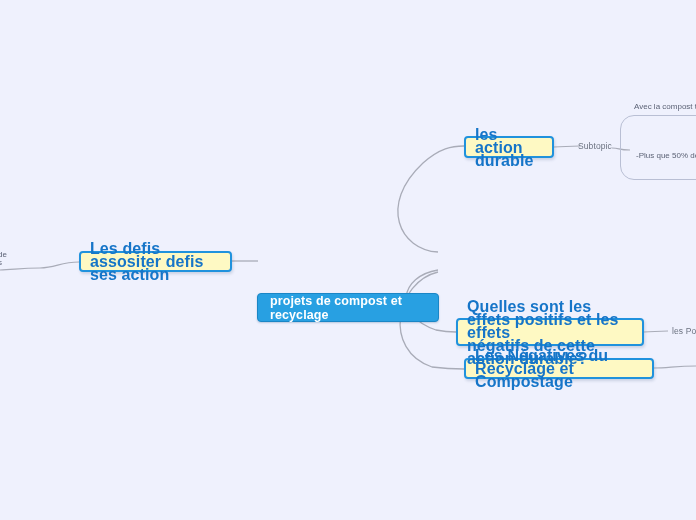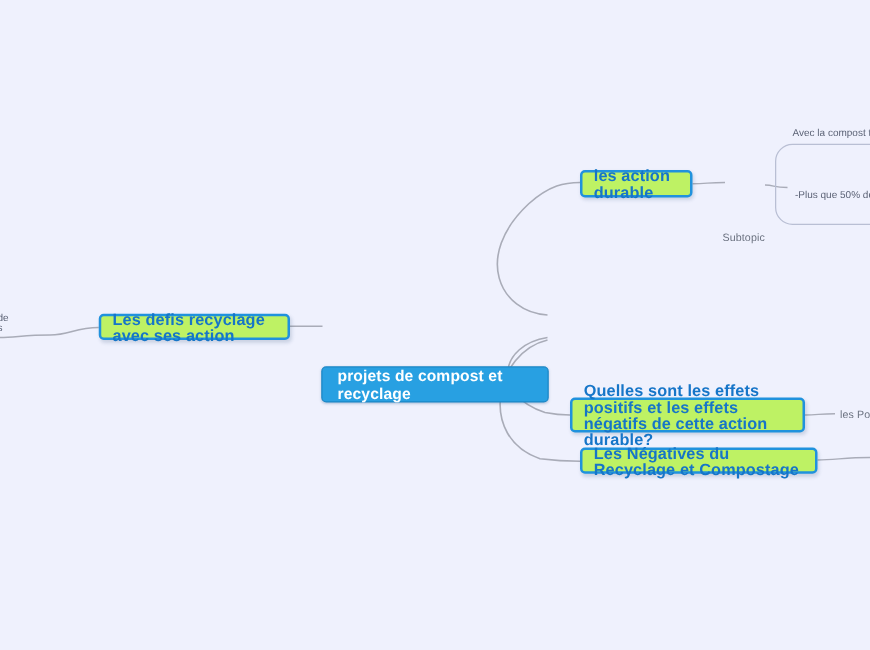--- a/index.html
+++ b/index.html
@@ -41,25 +41,25 @@
     font-weight: bold;
     font-size: 12.5px;
     padding: 0 12px;
     box-shadow: 0 1px 2px rgba(40,90,140,0.28);
     justify-content: center;
     margin-top: 46px;
   }
 
   
   .node-topic {
-    background: #bef264;
+    background: #fef9c3;
     border: 2px solid #2092dd;
     color: #1675c8;
     font-weight: bold;
-    font-size: 13px;
+    font-size: 16px;
     line-height: 13px;
     padding: 0 9px;
     box-shadow: 1px 2px 3px rgba(60,90,130,0.20);
   }
 
   
   .node-plain {
     color: #6b7280;
     font-size: 8.5px;
     background: transparent;
@@ -107,28 +107,28 @@
 
     <path d="M 644 332 C 654 332 656 331 668 331" fill="none" stroke="#a9acb8" stroke-width="1.1"></path>
 
     <path d="M 654 368 C 668 368 676 366 696 366" fill="none" stroke="#a9acb8" stroke-width="1.1"></path>
   </svg>
 
   <div class="node node-root" style="left:257px; top:247px; width:182px; height:29px;">projets de compost et recyclage</div>
 
   <div class="node node-topic" style="left:464px; top:136px; width:90px; height:22px;">les action durable</div>
 
-  <div class="node node-topic" style="left:79px; top:251px; width:153px; height:21px;">Les defis recyclage avec ses action</div>
+  <div class="node node-topic" style="left:79px; top:251px; width:153px; height:21px;">Les defis assositer defis ses action</div>
 
   <div class="node node-topic" style="left:464px; top:358px; width:190px; height:21px;">Les Négatives du Recyclage et Compostage</div>
 
   <div class="node node-topic" style="left:456px; top:318px; width:188px; height:28px;">Quelles sont les effets positifs et les effets
 négatifs de cette action durable?</div>
 
-  <div class="node node-plain" style="left:578px; top:140px; height:13px;margin-top:44px;">Subtopic</div>
+  <div class="node node-plain" style="left:578px; top:140px; height:13px;">Subtopic</div>
 
   <div class="node node-plain" style="left:672px; top:325px; height:13px;">les Positi</div>
 
   <div class="note" style="left:-2px; top:249px;">de</div>
   <div class="note" style="left:-2px; top:257px;">s</div>
 
   <div class="boundary" style="left:620px; top:115px; width:110px; height:65px;"></div>
 
   <div class="note" style="left:634px; top:101px;">Avec la compost tu pe</div>
 

